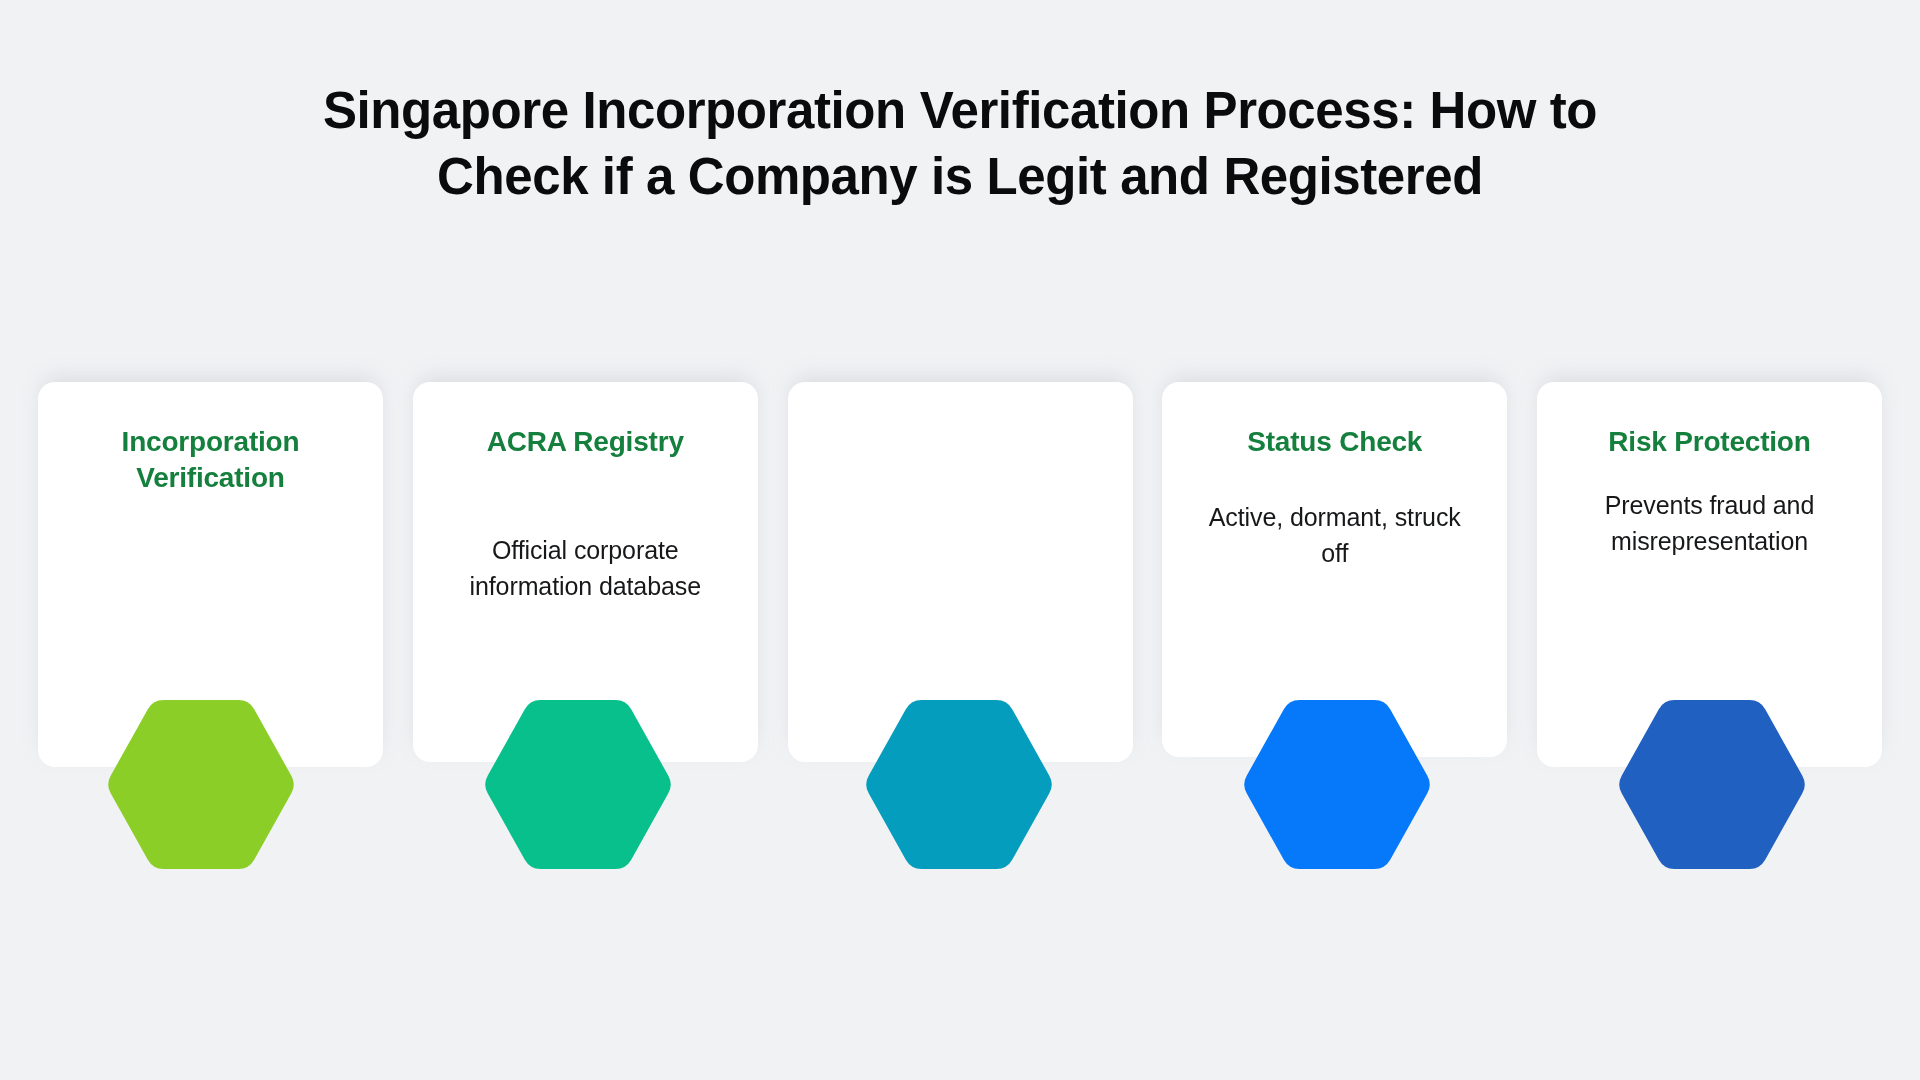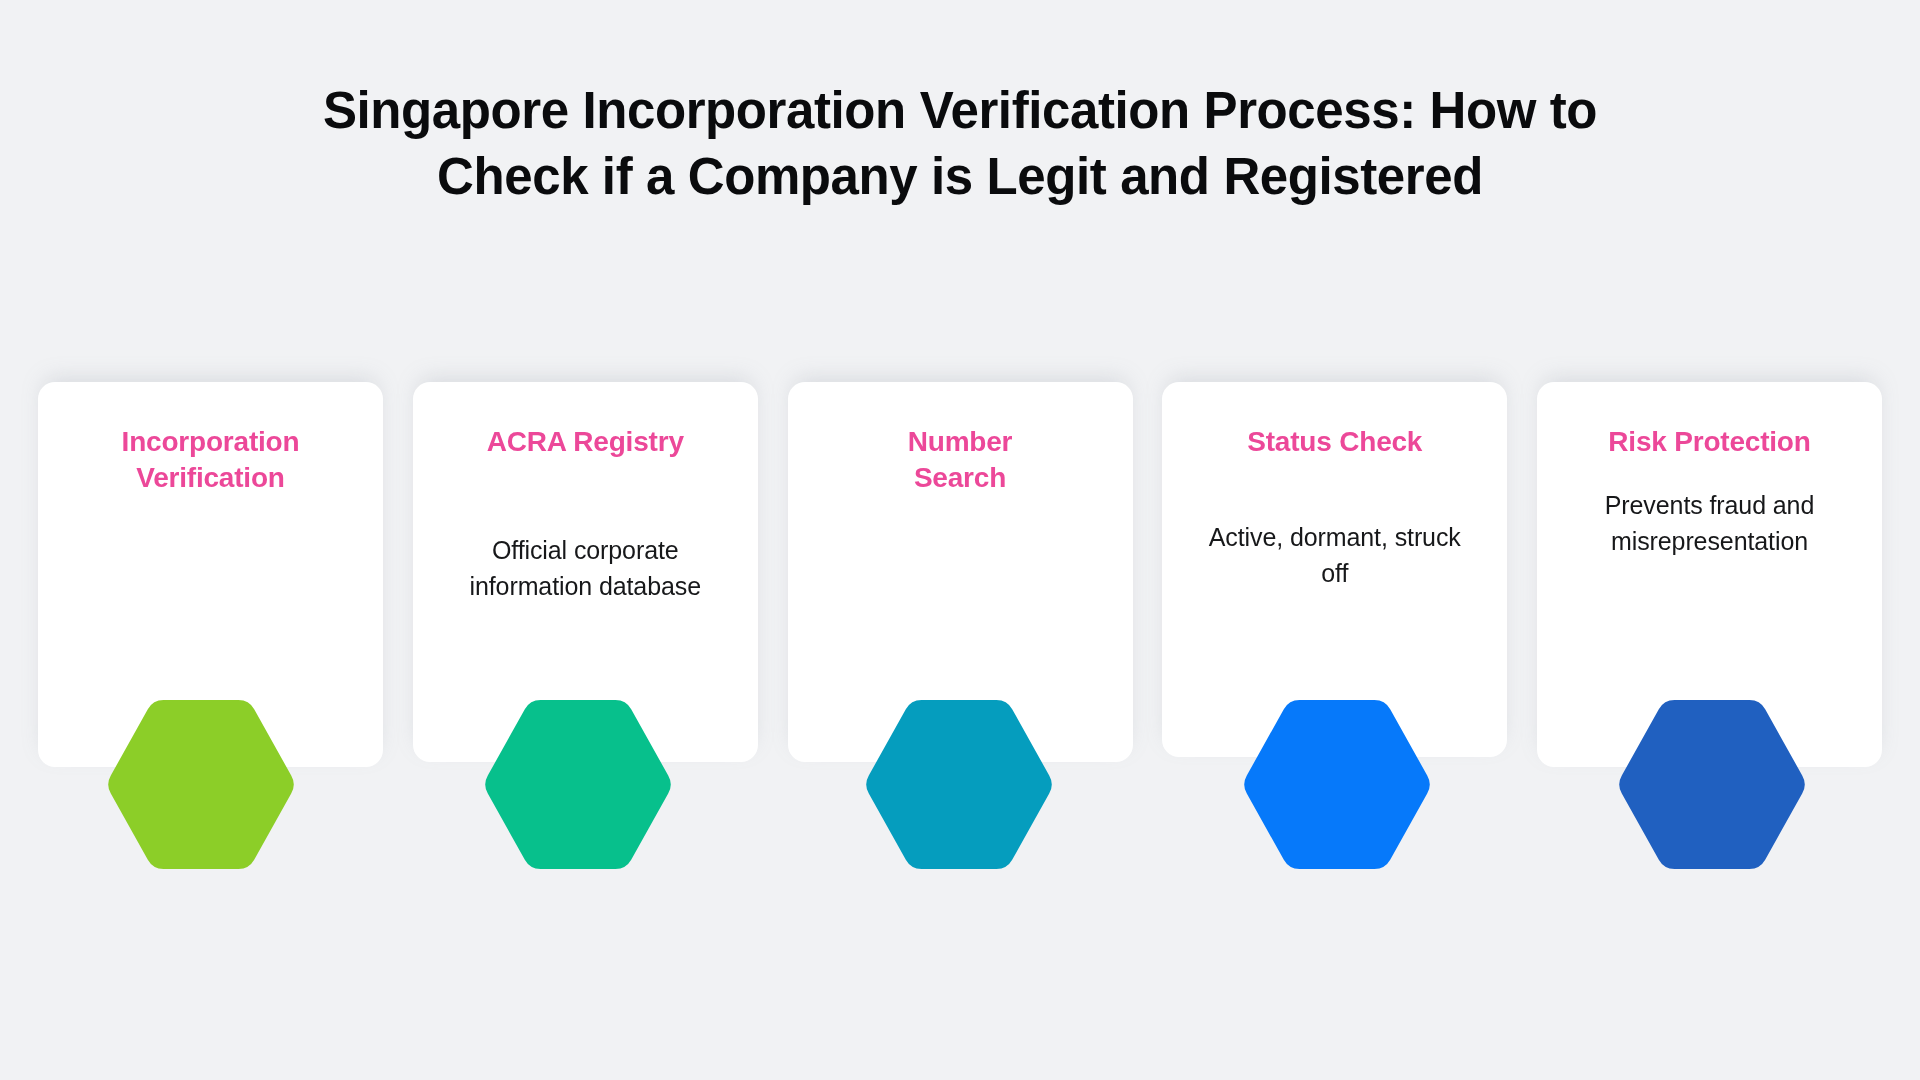--- a/index.html
+++ b/index.html
@@ -74,21 +74,21 @@
     flex-direction:column;
     align-items:center;
     z-index:1;
   }
 
   .card-title {
     font-size:28px;
     font-weight:bold;
     line-height:1.30;
     text-align:center;
-    color:#ec4899;
+    color:#15803d;
     letter-spacing:-0.2px;
     max-width:240px;
   }
 
   .card-desc {
     margin-top:28px;
     font-size:25px;
     font-weight:normal;
     line-height:1.42;
     text-align:center;
@@ -111,21 +111,21 @@
   
   .card-wrap:nth-child(1) .hex { left:68px; }
   .card-wrap:nth-child(2) .hex { left:70px; }
   .card-wrap:nth-child(3) .hex { left:76px; }
   .card-wrap:nth-child(4) .hex { left:80px; }
   .card-wrap:nth-child(5) .hex { left:80px; }
 
   .card-wrap:nth-child(1) .card { min-height:385px; }
   .card-wrap:nth-child(2) .card { min-height:380px;gap:45px; }
   .card-wrap:nth-child(3) .card { min-height:380px; }
-  .card-wrap:nth-child(4) .card { min-height:375px;gap:20px; }
+  .card-wrap:nth-child(4) .card { min-height:375px; }
   .card-wrap:nth-child(5) .card { min-height:385px; }
 
   .card-wrap:nth-child(2) .card-title,
   .card-wrap:nth-child(3) .card-title,
   .card-wrap:nth-child(4) .card-title { max-width:200px; }
 
   .card-wrap:nth-child(3) .card-desc,
   .card-wrap:nth-child(4) .card-desc { margin-top:40px; }
 </style>
 </head>
@@ -157,21 +157,20 @@
       </div>
       <div class="hex">
         <svg viewBox="0 0 190 175" xmlns="http://www.w3.org/2000/svg">
           <path d="M57.5 3 H132.5 A18 18 0 0 1 148.2 12.2 L185.2 78.5 A18 18 0 0 1 185.2 96.5 L148.2 162.8 A18 18 0 0 1 132.5 172 H57.5 A18 18 0 0 1 41.8 162.8 L4.8 96.5 A18 18 0 0 1 4.8 78.5 L41.8 12.2 A18 18 0 0 1 57.5 3 Z" fill="#07C08C"></path>
         </svg>
       </div>
     </div>
 
     <div class="card-wrap">
       <div class="card">
-        <div class="card-title">Number Search</div>
       </div>
       <div class="hex">
         <svg viewBox="0 0 190 175" xmlns="http://www.w3.org/2000/svg">
           <path d="M57.5 3 H132.5 A18 18 0 0 1 148.2 12.2 L185.2 78.5 A18 18 0 0 1 185.2 96.5 L148.2 162.8 A18 18 0 0 1 132.5 172 H57.5 A18 18 0 0 1 41.8 162.8 L4.8 96.5 A18 18 0 0 1 4.8 78.5 L41.8 12.2 A18 18 0 0 1 57.5 3 Z" fill="#059DBE"></path>
         </svg>
       </div>
     </div>
 
     <div class="card-wrap">
       <div class="card">

